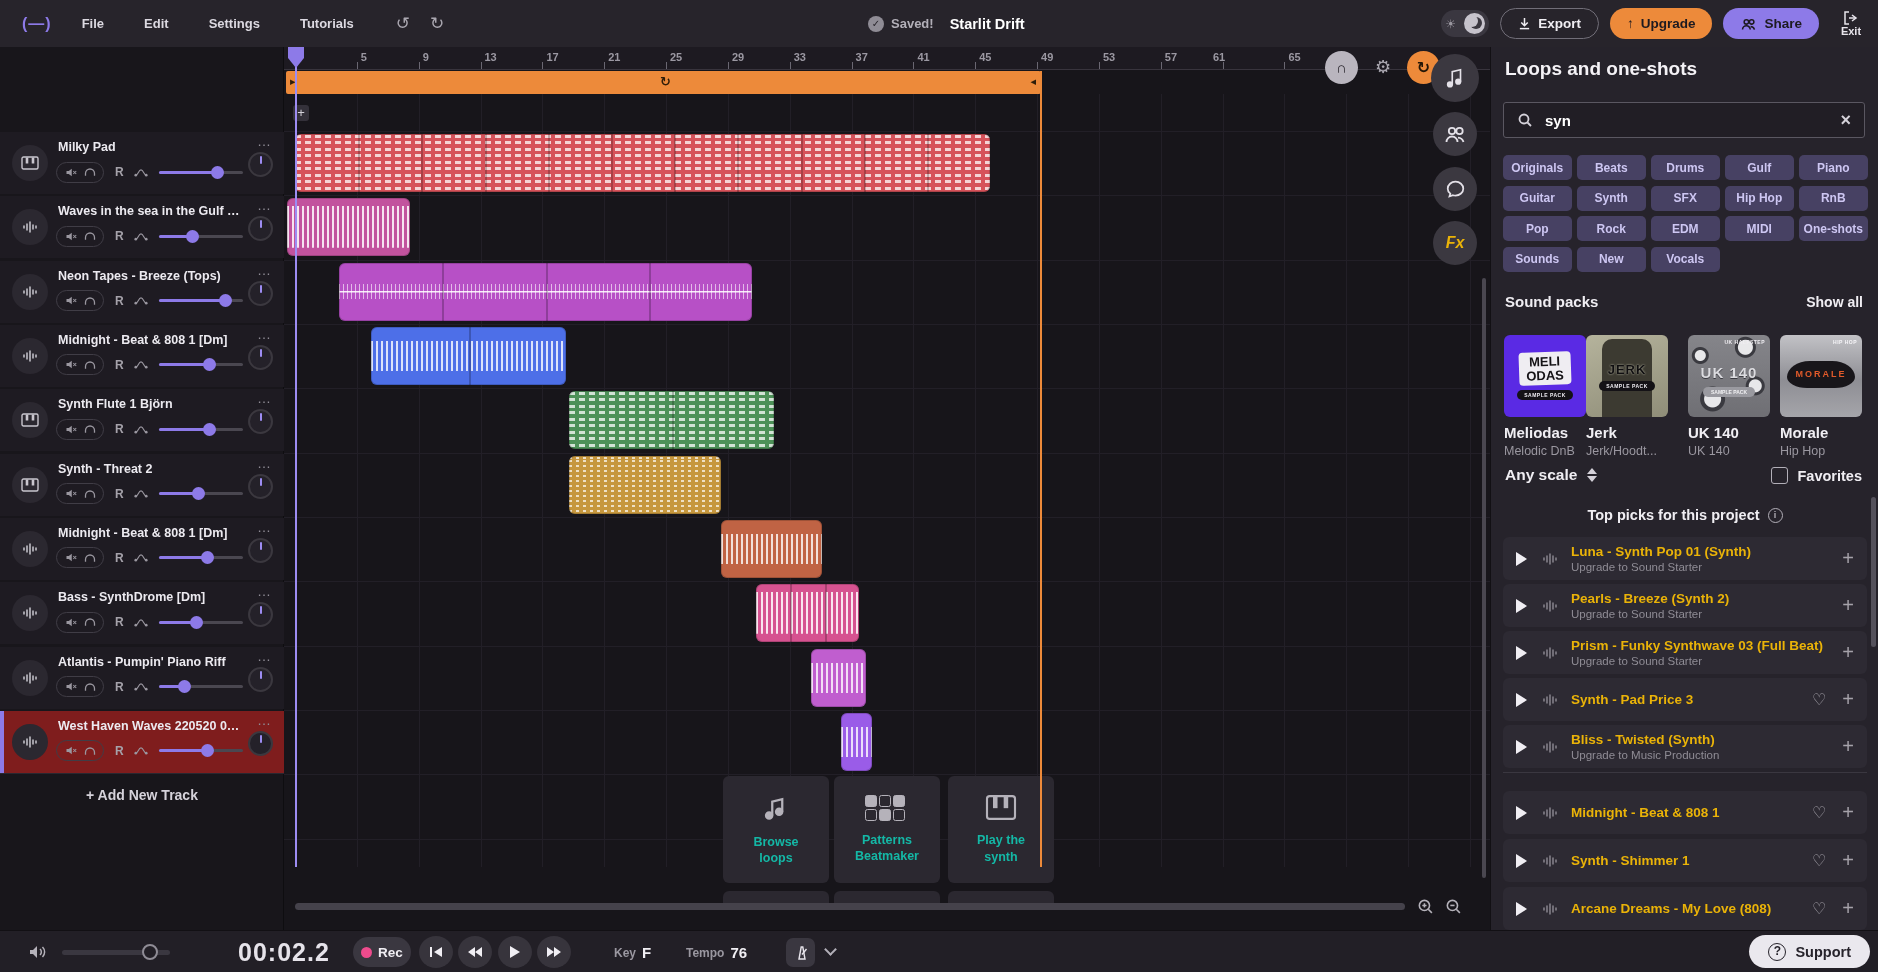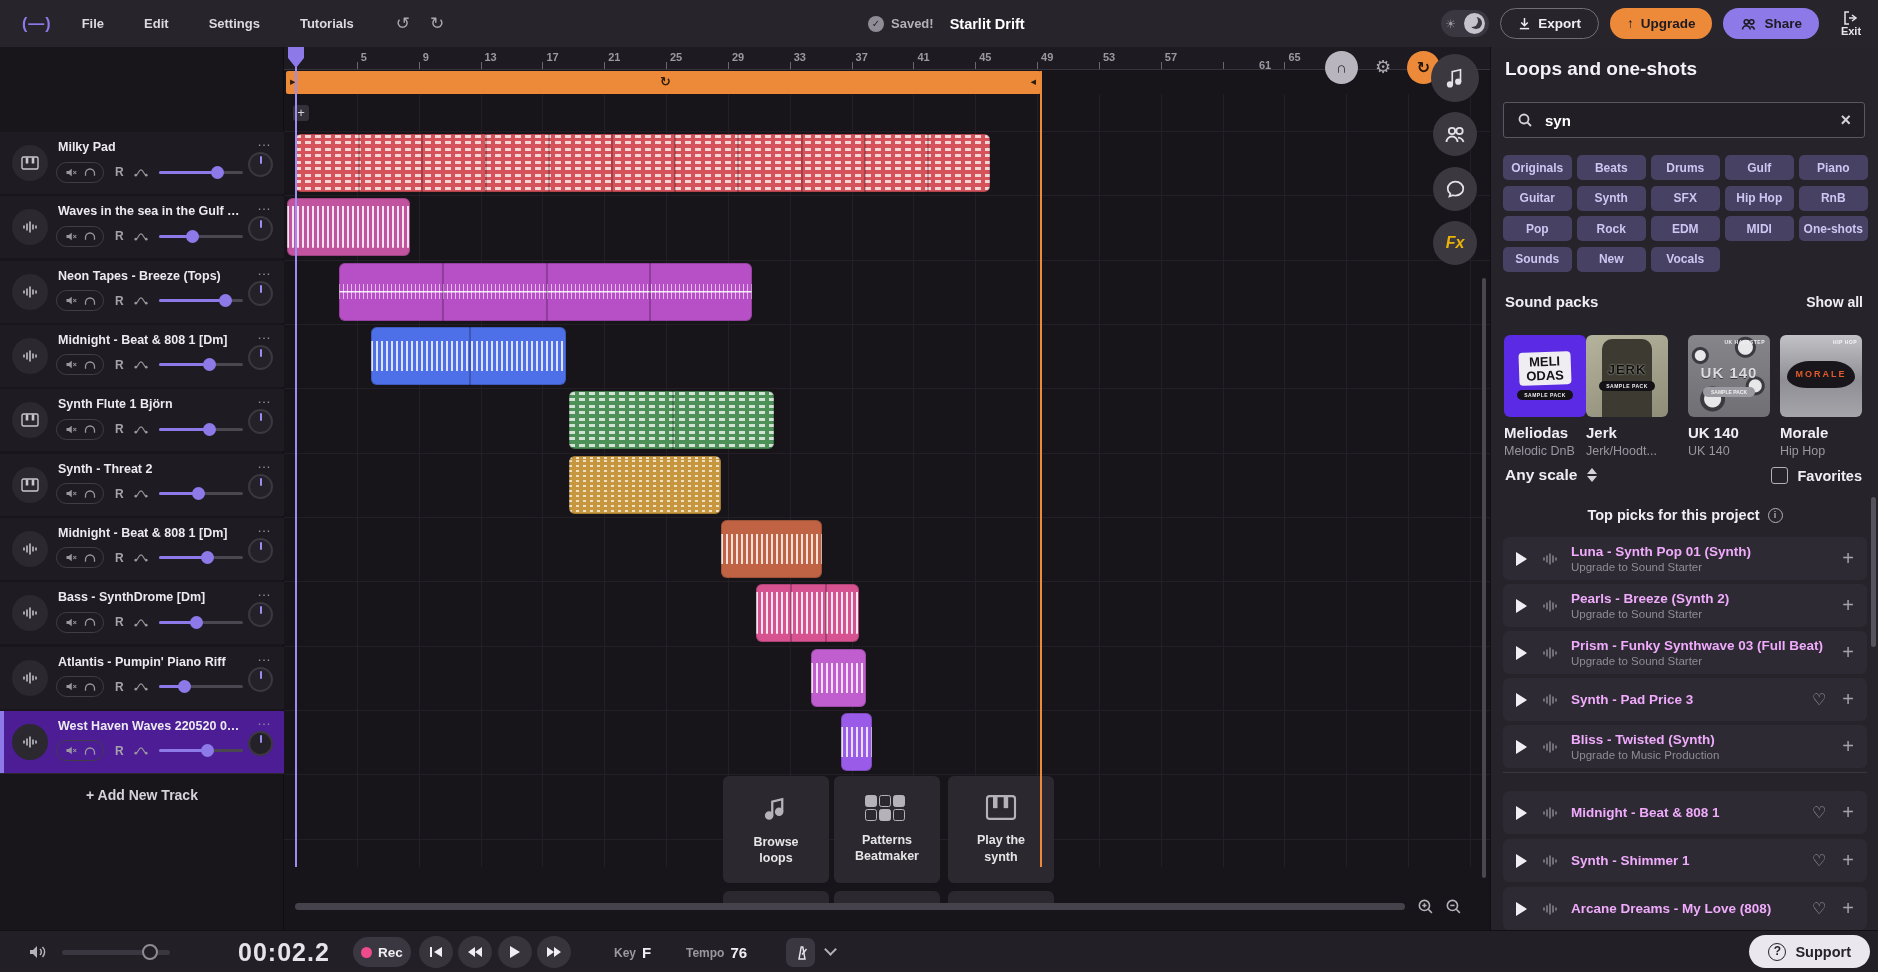--- a/index.html
+++ b/index.html
@@ -24,21 +24,21 @@
   .thumbmoon .m2{position:absolute;left:2px;top:2px;width:12px;height:12px;border-radius:50%;background:#c6c3cc;}
   .btn{height:31px;border-radius:17px;display:flex;align-items:center;gap:7px;padding:0 17px;font-size:13.5px;font-weight:700;cursor:default;}
   .btn-export{border:1.5px solid #716e78;color:#f0eef3;background:transparent;}
   .btn-upgrade{background:#ed8a3a;color:#1d1a20;}
   .btn-share{background:#8d7ae8;color:#1d1a20;align-items:center;}
   .exitwrap{display:flex;flex-direction:column;align-items:center;color:#e8e5ec;font-size:11px;font-weight:700;gap:0px;margin-left:4px;width:34px;}
 
   
   .trackpanel{position:absolute;top:47px;left:0;width:284px;bottom:42px;background:#18161b;border-right:1px solid #0e0d10;z-index:10;}
   .trow{position:absolute;left:0;width:284px;height:62px;background:#1e1b22;}
-  .trow.sel{background:#4c1d95;box-shadow:inset 4px 0 0 #8d7ae8;}
+  .trow.sel{background:#7f1d1d;box-shadow:inset 4px 0 0 #8d7ae8;}
   .ticon{position:absolute;left:12px;top:13px;width:36px;height:36px;border-radius:50%;background:#2b2830;display:flex;align-items:center;justify-content:center;}
   .tname{position:absolute;left:58px;top:8px;font-size:12.5px;font-weight:700;color:#eceaf0;white-space:nowrap;overflow:hidden;max-width:188px;text-overflow:ellipsis;}
   .tctrl{position:absolute;left:56px;top:29px;height:22px;display:flex;align-items:center;}
   .pillmh{width:48px;height:21px;border:1px solid #403d46;border-radius:11px;display:flex;align-items:center;justify-content:center;gap:7px;}
   .rlab{margin-left:11px;font-size:12px;font-weight:800;color:#a5a2aa;}
   .autoi{margin-left:10px;display:flex;}
   .slider{position:relative;margin-left:11px;width:84px;height:3px;border-radius:2px;background:#4a4750;}
   .sfill{position:absolute;left:0;top:0;bottom:0;background:#8d7ae8;border-radius:2px;}
   .sknob{position:absolute;top:-5px;width:13px;height:13px;border-radius:50%;background:#8d7ae8;}
   .tdots{position:absolute;left:257px;top:1px;color:#8f8c95;font-size:14px;letter-spacing:1px;}
@@ -69,21 +69,21 @@
   .playheadline{position:absolute;left:11px;top:0;height:820px;width:2px;background:#9d8cf2;z-index:6;}
   .phmark{position:absolute;left:4px;top:0;width:16px;height:21px;background:#8d7ae8;clip-path:polygon(0 0,100% 0,100% 52%,50% 100%,0 52%);z-index:7;}
   .loopline{position:absolute;left:756px;top:24px;height:796px;width:2px;background:#ed8a3a;z-index:5;}
   .snapbtn{position:absolute;left:1041px;top:4px;width:33px;height:33px;border-radius:50%;background:#b9b5be;color:#27242b;display:flex;align-items:center;justify-content:center;font-weight:800;font-size:15px;z-index:8;}
   .gearbtn{position:absolute;left:1091px;top:9px;font-size:18px;color:#aaa7b0;z-index:8;}
   .looptgl{position:absolute;left:1123px;top:4px;width:33px;height:33px;border-radius:50%;background:#ed8a3a;color:#241708;font-weight:800;font-size:16px;display:flex;align-items:center;justify-content:center;z-index:8;}
   .sidecircle{position:absolute;left:1149px;width:44px;height:44px;border-radius:50%;background:#3b3840;display:flex;align-items:center;justify-content:center;z-index:9;color:#e4e1e8;}
   .sidecircle.first{left:1147px;width:48px;height:48px;}
   .fxtext{font-style:italic;font-weight:800;font-size:16px;color:#eab308;}
   .promocard{position:absolute;top:729px;width:106px;height:107px;background:#2b2830;border-radius:6px;display:flex;flex-direction:column;align-items:center;justify-content:center;gap:11px;z-index:3;}
-  .promolabel{font-size:12.5px;font-weight:700;text-align:center;line-height:1.3;color:#e5e5e5;}
+  .promolabel{font-size:12.5px;font-weight:700;text-align:center;line-height:1.3;color:#14b8a6;}
   .promostub{position:absolute;top:844px;width:106px;height:12px;background:#2b2830;border-radius:6px 6px 0 0;z-index:3;}
   .gridicon{display:flex;flex-wrap:wrap;width:44px;gap:2px;}
   .gridicon span{width:12px;height:12px;border-radius:2.5px;border:1.6px solid #b5b2ba;}
   .gridicon span.f{background:#b5b2ba;}
   .hscroll{position:absolute;left:11px;top:856px;width:1110px;height:7px;border-radius:4px;background:#45424b;z-index:6;}
   .zoombtn{position:absolute;top:851px;z-index:6;color:#b5b2ba;}
   .tlvscroll{position:absolute;left:1198px;top:231px;width:4px;height:600px;background:#4a4750;border-radius:2px;z-index:6;}
 
   
   .rightpanel{position:absolute;top:47px;right:0;width:388px;bottom:42px;background:#26232b;z-index:30;overflow:hidden;border-left:1px solid #121014;}
@@ -122,21 +122,21 @@
   .favwrap{position:absolute;right:16px;top:420px;display:flex;align-items:center;gap:10px;font-size:14.5px;font-weight:600;color:#f0eef3;}
   .checkbox{width:17px;height:17px;border:1.8px solid #b2afb8;border-radius:3px;}
   .tp-head{position:absolute;top:460px;left:0;width:388px;display:flex;justify-content:center;align-items:center;gap:8px;font-size:14.5px;font-weight:800;color:#f0eef3;}
   .infoi{width:15px;height:15px;border:1.4px solid #b2afb8;border-radius:50%;color:#b2afb8;font-size:9px;line-height:12px;text-align:center;font-weight:700;font-style:normal;}
   .picks{position:absolute;left:12px;top:490px;width:364px;display:flex;flex-direction:column;gap:4px;}
   .morepicks{position:absolute;left:12px;top:744px;width:364px;display:flex;flex-direction:column;gap:5px;}
   .pick{height:43px;background:#2d2a33;border-radius:6px;display:flex;align-items:center;padding:0 13px;position:relative;flex:none;}
   .pickplay{width:0;height:0;border-left:11px solid #f0eef3;border-top:7px solid transparent;border-bottom:7px solid transparent;margin-right:15px;flex:none;}
   .wicon{margin-right:13px;flex:none;display:flex;}
   .picktext{display:flex;flex-direction:column;justify-content:center;min-width:0;flex:1;}
-  .picktitle{font-size:13.5px;font-weight:700;color:#f0abfc;white-space:nowrap;overflow:hidden;text-overflow:ellipsis;}
+  .picktitle{font-size:13.5px;font-weight:700;color:#eab308;white-space:nowrap;overflow:hidden;text-overflow:ellipsis;}
   .picksub{font-size:11.5px;color:#8f8c95;margin-top:2px;white-space:nowrap;overflow:hidden;}
   .pickheart{color:#a5a2aa;font-size:16px;margin:0 6px 0 10px;flex:none;}
   .pickplus{color:#a5a2aa;font-size:20px;font-weight:400;margin-left:10px;flex:none;}
   .rp-div{position:absolute;left:12px;top:725px;width:364px;height:1px;background:#3a3740;}
   .rp-scroll{position:absolute;right:2px;top:450px;width:5px;height:150px;background:#55525c;border-radius:3px;}
 
   
   .bottombar{position:absolute;left:0;right:0;bottom:0;height:42px;background:#221f26;border-top:1px solid #121014;z-index:50;}
   .spk{position:absolute;left:28px;top:13px;}
   .volslider{position:absolute;left:62px;top:19px;width:108px;height:5px;border-radius:3px;background:#3a3740;}
@@ -629,21 +629,21 @@
         <div class="ticklabel" style="left: 633.4px;">41</div>
         <div class="tick" style="left: 691.2px;"></div>
         <div class="ticklabel" style="left: 695.2px;">45</div>
         <div class="tick" style="left: 753.1px;"></div>
         <div class="ticklabel" style="left: 757.1px;">49</div>
         <div class="tick" style="left: 814.9px;"></div>
         <div class="ticklabel" style="left: 818.9px;">53</div>
         <div class="tick" style="left: 876.8px;"></div>
         <div class="ticklabel" style="left: 880.8px;">57</div>
         <div class="tick" style="left: 938.6px;"></div>
-        <div class="ticklabel" style="left: 975px; margin-top: 8px;">61</div>
+        <div class="ticklabel" style="left: 929px;">61</div>
         <div class="tick" style="left: 1000.4px;"></div>
         <div class="ticklabel" style="left: 1004.4px;">65</div>
       </div>
     <div class="loopbar">
       <span class="lmarkL">▸</span>
       <span class="lloop">↻</span>
       <span class="lmarkR">◂</span>
     </div>
     <div class="plusbtn">+</div>
     <div id="cliparea">

